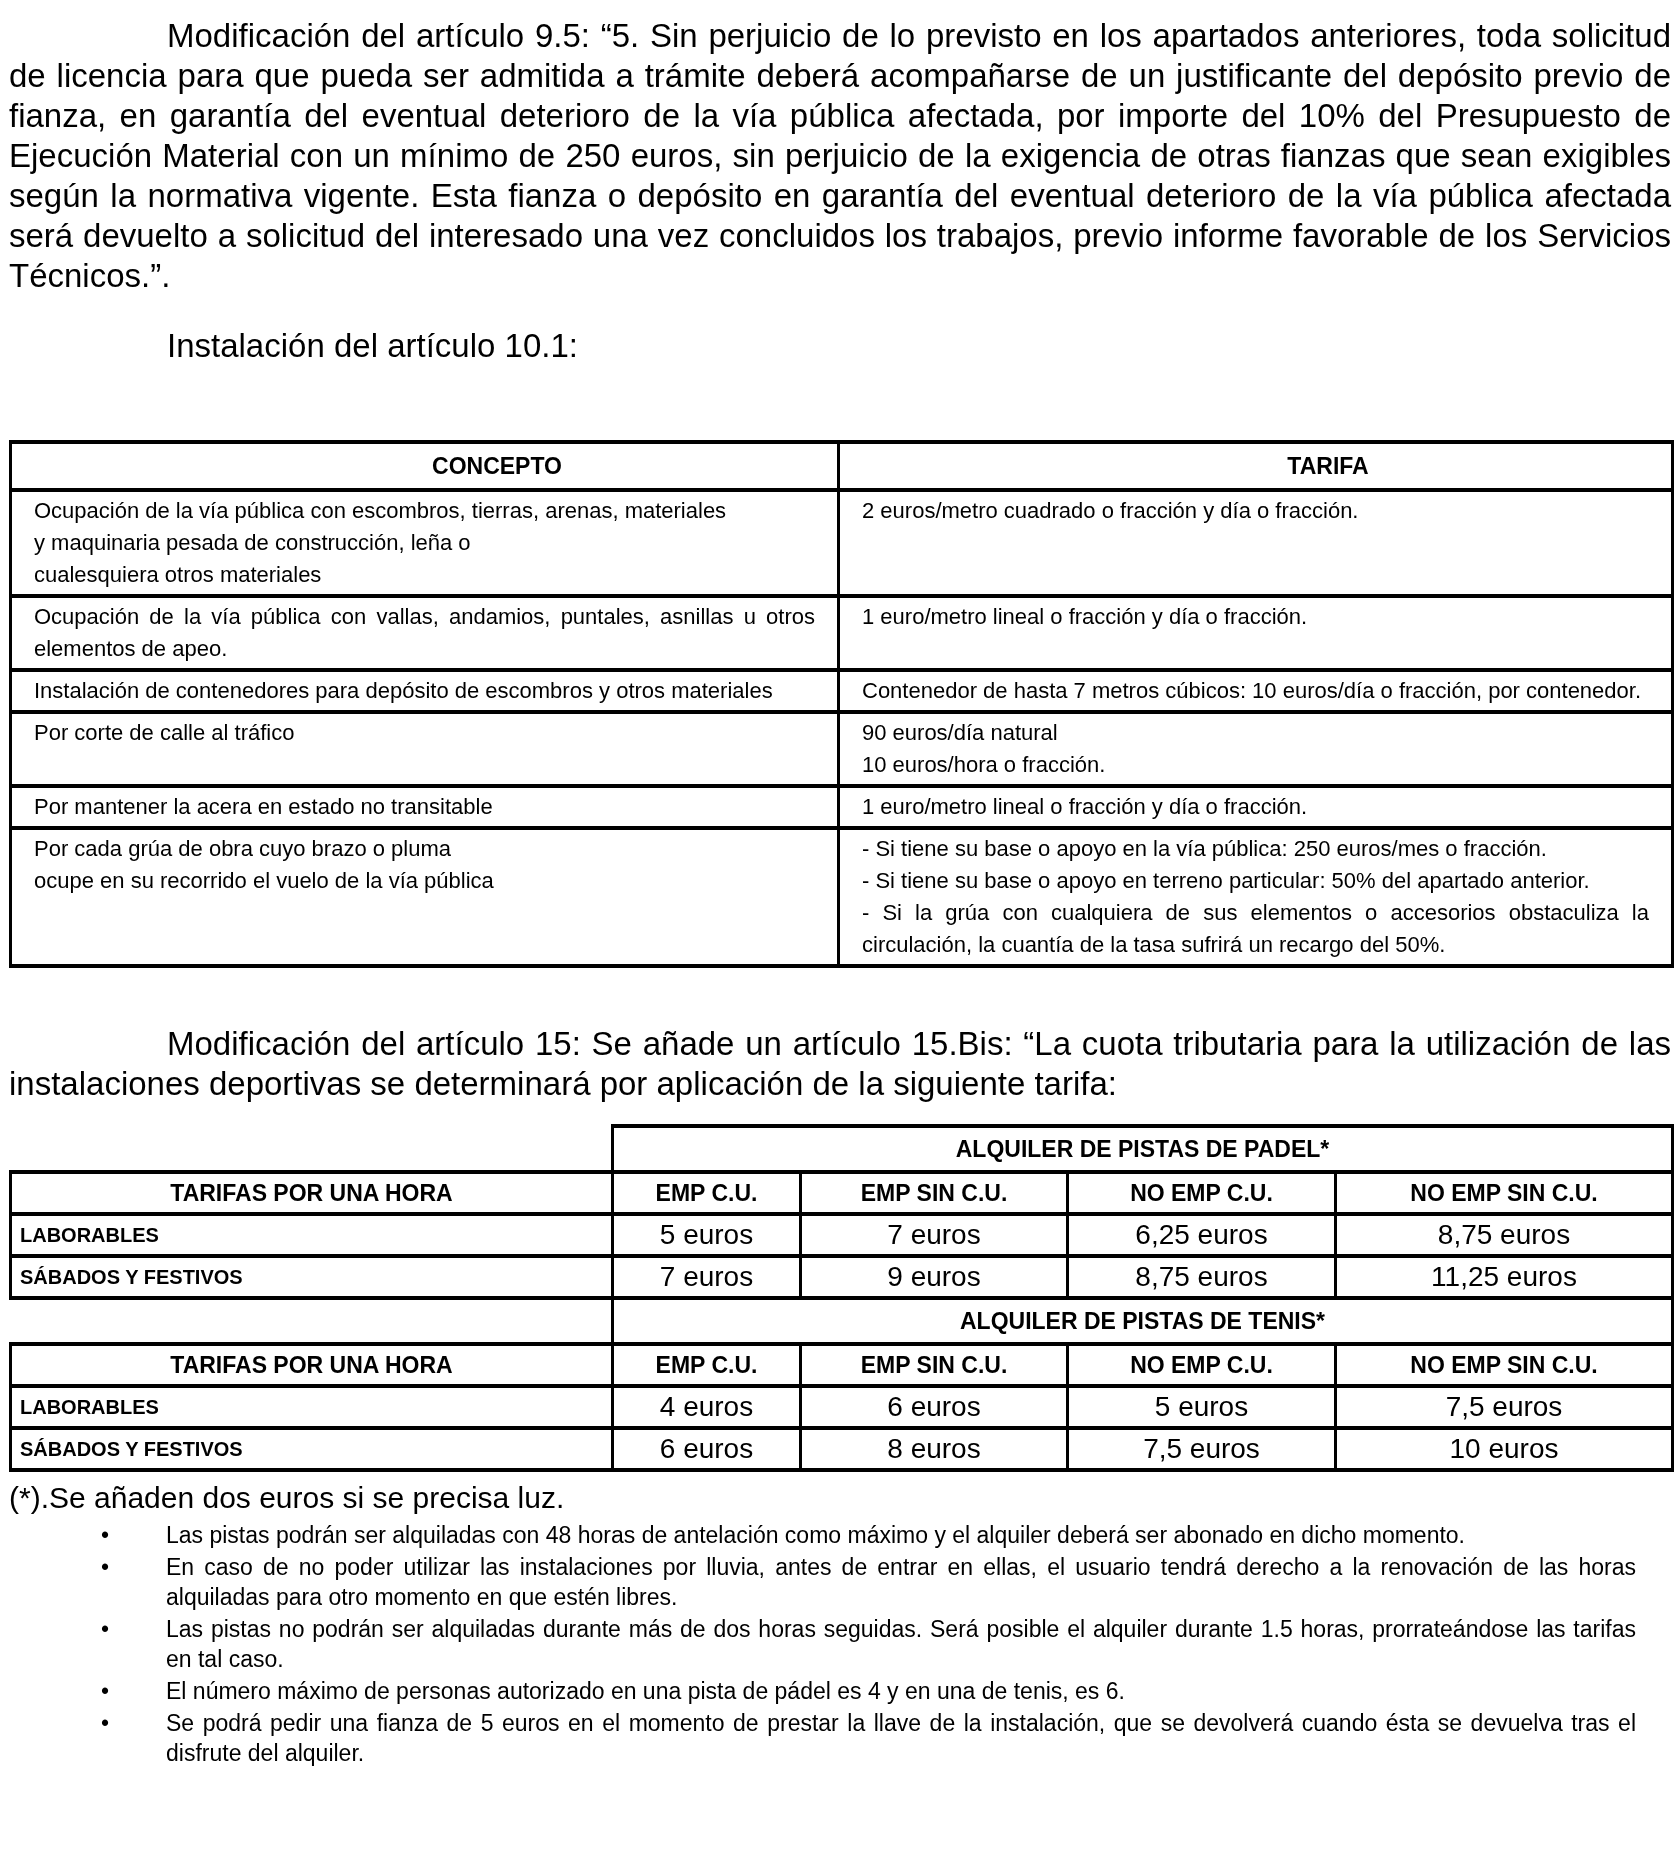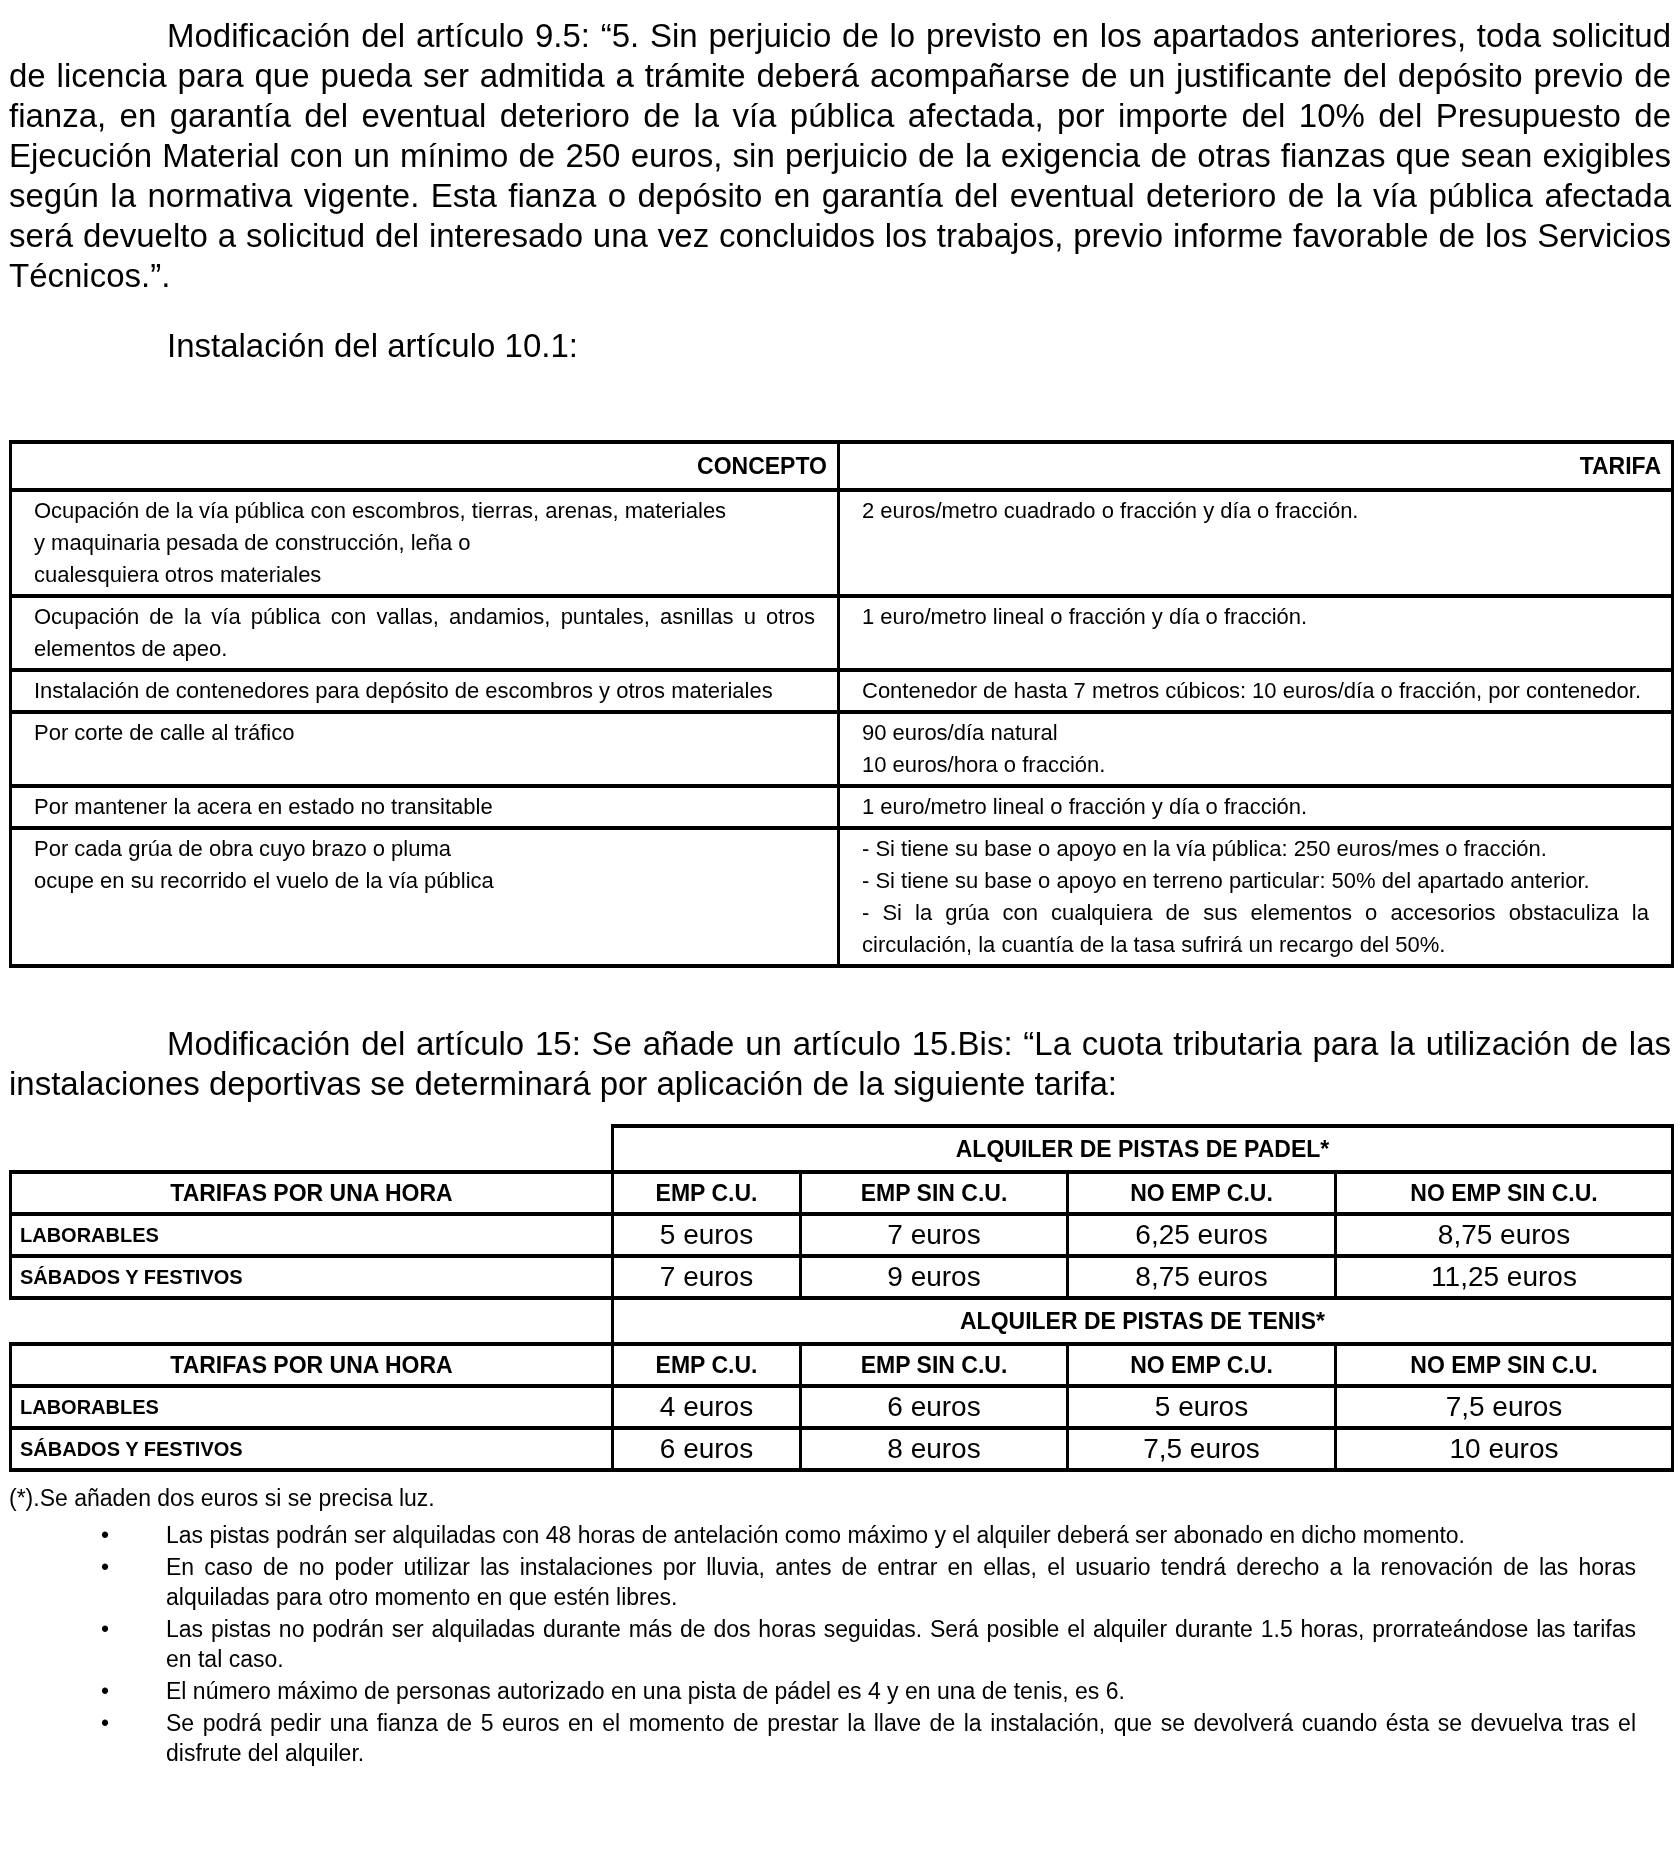--- a/index.html
+++ b/index.html
@@ -22,21 +22,21 @@
   table { border-collapse:collapse; table-layout:fixed; width:1662px; }
 
   
   #table-concepto { margin-top:74px; }
   #table-concepto th, #table-concepto td {
     border:solid #000; border-width:4px 3px;
     vertical-align:top;
     font-size:22px; line-height:32px;
   }
   #table-concepto th {
-    text-align:right; padding:6px 10px 6px 155px; font-size:23px;
+    text-align:center; padding:6px 10px 6px 155px; font-size:23px;
   }
   #table-concepto td {
     padding:3px 22px;
     white-space:pre-line;
     text-align:justify;
   }
 
   
   #table-sports { margin-top:20px; }
   #table-sports th, #table-sports td {
@@ -47,21 +47,21 @@
   }
   #table-sports .band {
     font-weight:bold; font-size:23px; height:46px;
   }
   #table-sports .ghost { border:none; }
   #table-sports th { font-weight:bold; font-size:23px; }
   #table-sports td.rowlabel {
     text-align:left; padding-left:8px; font-weight:bold; font-size:20px;
   }
 
-  .footnote { margin-top:12px; font-size:23px; line-height:28px; }
+  .footnote { margin-top:12px; font-size:30px; line-height:28px; }
 
   ul.bullets { list-style:none; margin-top:8px; }
   ul.bullets li { display:flex; margin-bottom:2px; }
   ul.bullets .dot {
     flex:0 0 65px; margin-left:92px;
     font-size:23px; line-height:30px;
   }
   ul.bullets .btxt {
     width:1470px; font-size:23px; line-height:30px; text-align:justify;
   }

